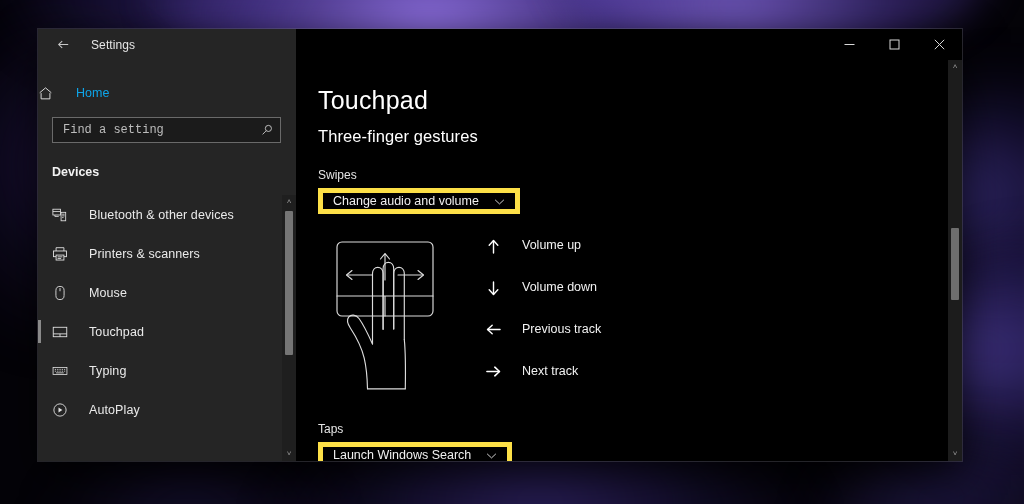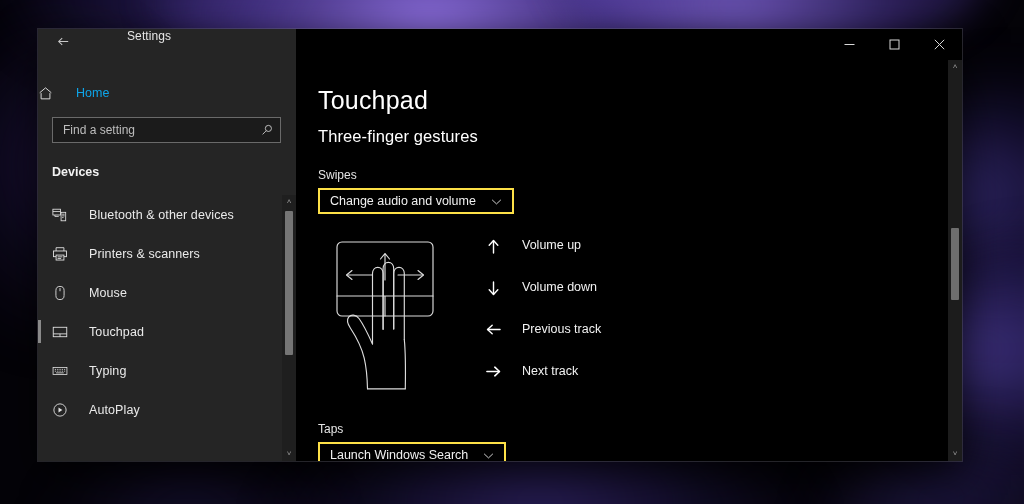--- a/index.html
+++ b/index.html
@@ -86,22 +86,22 @@
     display: flex;
     align-items: stretch;
     background: transparent;
     position: relative;
     z-index: 5;
   }
   .titlebar-left {
     width: 258px;
     background: #252525;
     display: flex;
+    align-items: center;
     padding-left: 10px;
-    gap: 36px;
   }
   .back-btn {
     width: 30px; height: 25px;
     display: flex; align-items: center; justify-content: center;
     color: #c8c8c8;
     font-size: 13px;
     line-height: 1;
   }
   .back-btn svg { display: block; }
   .title-text {
@@ -158,21 +158,21 @@
     display: flex;
     align-items: center;
     padding: 0 6px 0 10px;
   }
   .search-wrap input {
     flex: 1;
     background: transparent;
     border: none;
     outline: none;
     color: #d8d8d8;
-    font-family: Liberation Sans, sans-serif;
+    font-family: Liberation Mono, monospace;
     font-size: 12px;
   }
   .search-wrap input::placeholder { color: #bdbdbd; opacity: 1; }
   .search-ico { color: #cfcfcf; display: flex; align-items: center; }
 
   .section-head {
     color: #f2f2f2;
     font-size: 12.5px;
     font-weight: bold;
     padding: 0 0 0 14px;
@@ -264,21 +264,21 @@
     letter-spacing: .1px;
   }
   .field-label {
     color: #e4e4e4;
     font-size: 12px;
     margin-top: 22px;
   }
   .combo {
     margin-top: 6px;
     height: 26px;
-    border: 2px solid #fde047;
+    border: 5px solid #fde047;
     background: #000000;
     display: inline-flex;
     align-items: center;
     padding: 0 9px 0 10px;
     color: #f0f0f0;
     font-size: 12.5px;
   }
   .combo .cval { margin-right: 14px; }
   .combo .chev { color: #e0e0e0; display: flex; align-items: center; }
   .combo.swipes { min-width: 164px; }

